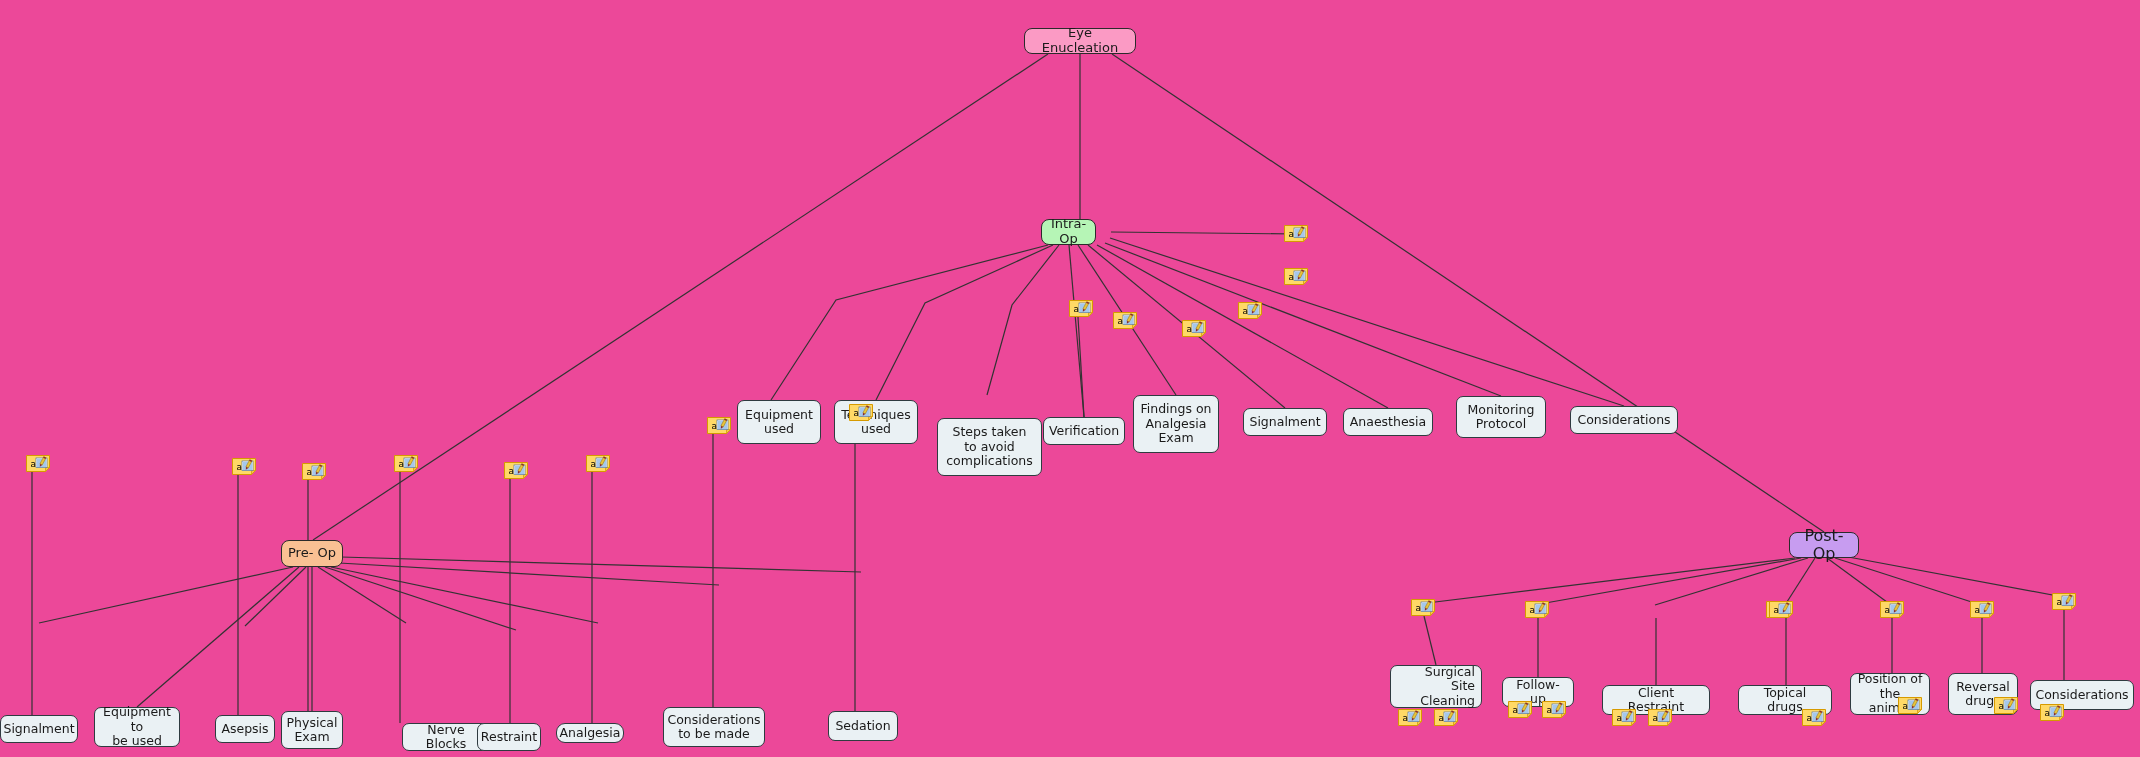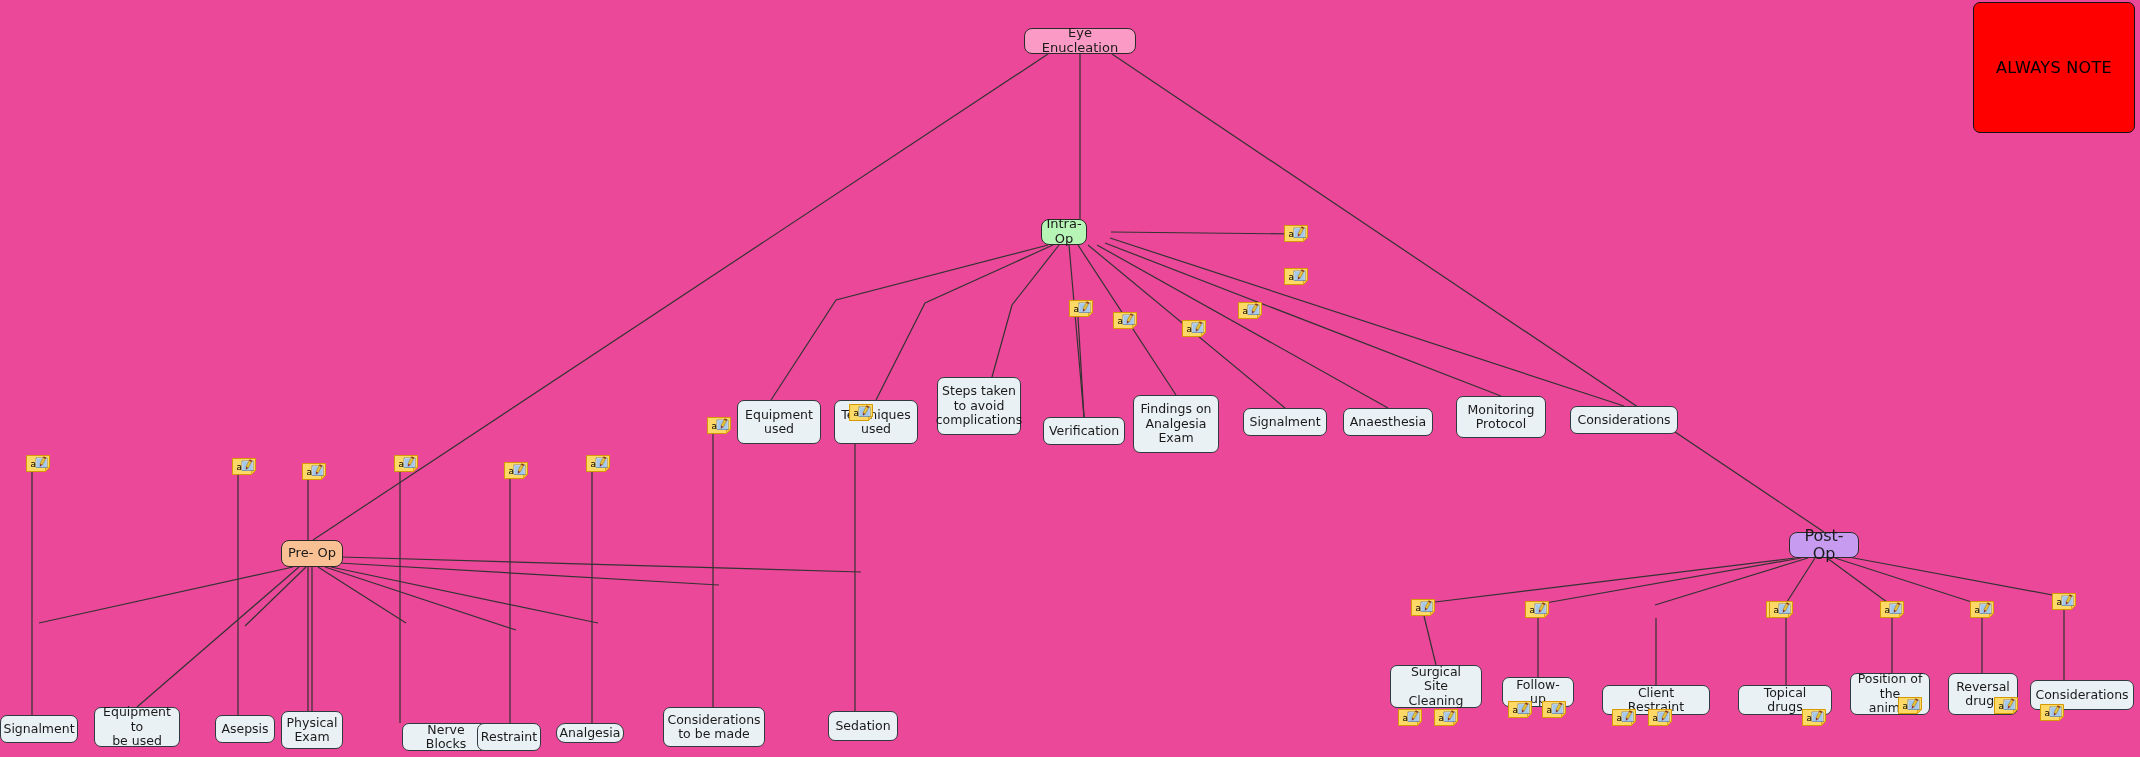--- a/index.html
+++ b/index.html
@@ -159,39 +159,39 @@
 be used</span></div>
       <div class="node leaf" style="left: 215px; top: 715px; width: 60px; height: 28px;"><span>Asepsis</span></div>
       <div class="node leaf" style="left: 281px; top: 711px; width: 62px; height: 38px;"><span>Physical
 Exam</span></div>
       <div class="node leaf" style="left: 362px; top: 723px; width: 88px; height: 28px; margin-left: 40px;"><span>Nerve Blocks</span></div>
       <div class="node leaf" style="left: 477px; top: 723px; width: 64px; height: 28px;"><span>Restraint</span></div>
       <div class="node leaf" style="left: 556px; top: 723px; width: 68px; height: 20px; border-radius: 9px;"><span>Analgesia</span></div>
       <div class="node leaf" style="left: 663px; top: 707px; width: 102px; height: 40px;"><span>Considerations
 to be made</span></div>
       <div class="node leaf" style="left: 828px; top: 711px; width: 70px; height: 30px;"><span>Sedation</span></div>
-      <div class="node intra" style="left: 1041px; top: 219px; width: 46px; height: 26px;"><span>Intra- Op</span></div>
+      <div class="node intra" style="left: 1041px; top: 219px; width: 55px; height: 26px;"><span>Intra- Op</span></div>
       <div class="node leaf" style="left: 737px; top: 400px; width: 84px; height: 44px;"><span>Equipment
 used</span></div>
       <div class="node leaf" style="left: 834px; top: 400px; width: 84px; height: 44px;"><span>Techniques
 used</span></div>
-      <div class="node leaf" style="left: 937px; top: 377px; width: 84px; height: 58px;"><span>Steps taken
+      <div class="node leaf" style="left: 937px; top: 418px; width: 105px; height: 58px;"><span>Steps taken
 to avoid
 complications</span></div>
       <div class="node leaf" style="left: 1043px; top: 417px; width: 82px; height: 28px;"><span>Verification</span></div>
       <div class="node leaf" style="left: 1133px; top: 395px; width: 86px; height: 58px;"><span>Findings on
 Analgesia
 Exam</span></div>
       <div class="node leaf" style="left: 1243px; top: 408px; width: 84px; height: 28px;"><span>Signalment</span></div>
       <div class="node leaf" style="left: 1343px; top: 408px; width: 90px; height: 28px;"><span>Anaesthesia</span></div>
       <div class="node leaf" style="left: 1456px; top: 396px; width: 90px; height: 42px;"><span>Monitoring
 Protocol</span></div>
       <div class="node leaf" style="left: 1570px; top: 406px; width: 108px; height: 28px;"><span>Considerations</span></div>
       <div class="node post" style="left: 1789px; top: 532px; width: 70px; height: 26px;"><span>Post- Op</span></div>
-      <div class="node leaf" style="left: 1390px; top: 665px; width: 92px; height: 43px;"><span>Surgical Site
+      <div class="node leaf" style="left: 1390px; top: 665px; width: 92px; height: 43px; text-align: right;"><span>Surgical Site
 Cleaning</span></div>
       <div class="node leaf" style="left: 1502px; top: 677px; width: 72px; height: 30px;"><span>Follow-up</span></div>
       <div class="node leaf" style="left: 1602px; top: 685px; width: 108px; height: 30px;"><span>Client Restraint</span></div>
       <div class="node leaf" style="left: 1738px; top: 685px; width: 94px; height: 30px;"><span>Topical drugs</span></div>
       <div class="node leaf" style="left: 1850px; top: 673px; width: 80px; height: 42px;"><span>Position of
 the animal</span></div>
       <div class="node leaf" style="left: 1948px; top: 673px; width: 70px; height: 42px;"><span>Reversal
 drugs</span></div>
       <div class="node leaf" style="left: 2030px; top: 680px; width: 104px; height: 30px;"><span>Considerations</span></div>
       <div class="note" style="left: 26px; top: 455px;">
@@ -778,17 +778,14 @@
           </g>
           <g transform="rotate(28 16 7)">
             <rect x="15" y="1.5" width="2.6" height="8" fill="#e8c23a" stroke="#9a7a10" stroke-width=".5"></rect>
             <path d="M15 9.5 L17.6 9.5 L16.3 12.2 Z" fill="#8b2b2b"></path>
             <rect x="15" y="1.2" width="2.6" height="1.6" fill="#8b2b2b"></rect>
           </g>
         </svg>
       </div>
     </div>
 
-  <div class="alwaysnote" id="alert-box" style="left: 1973px; top: 2px; width: 162px; height: 131px;">
-    <span>ALWAYS NOTE</span>
-  </div>
 
 </div>
 
 </body></html>

